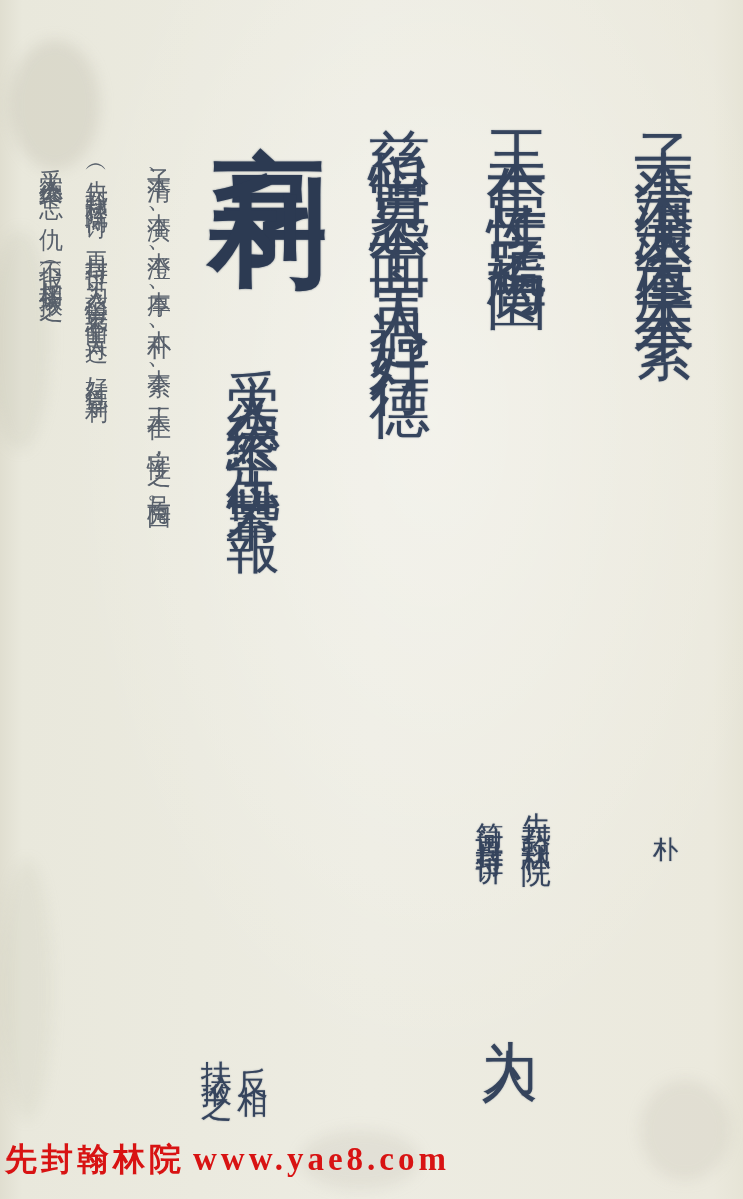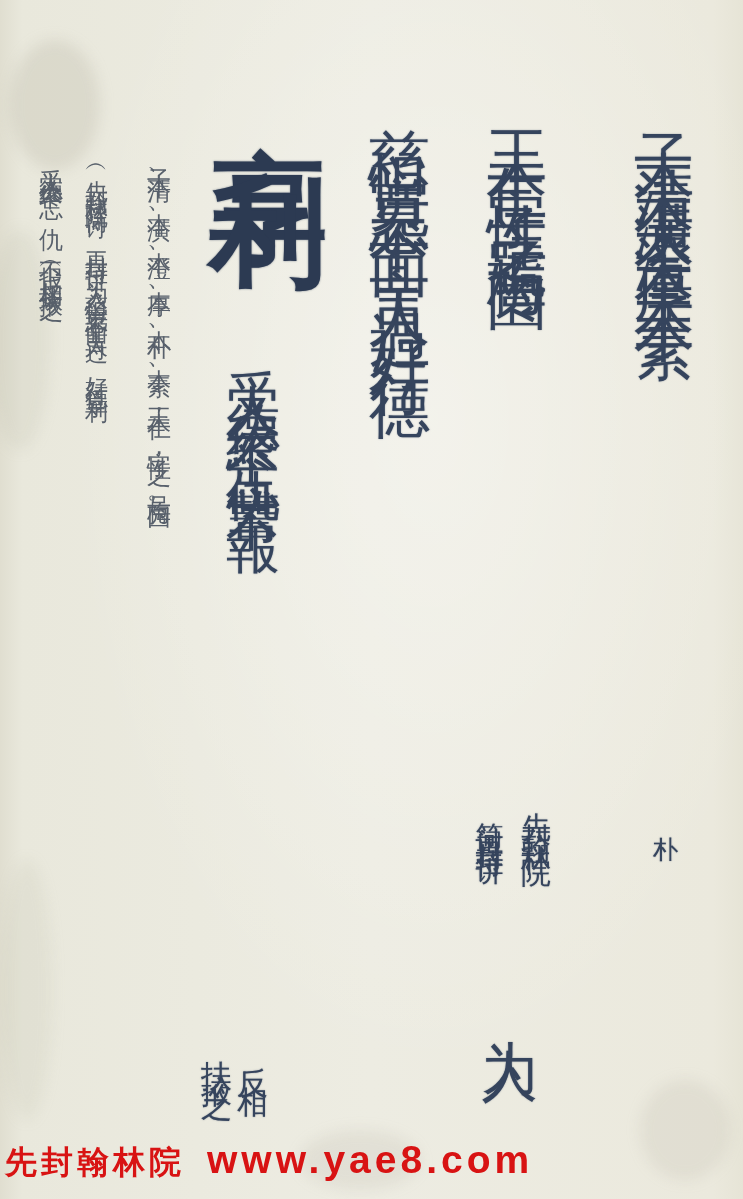--- a/index.html
+++ b/index.html
@@ -66,22 +66,22 @@
   .watermark {
     position:absolute; left:5px; top:1138px;
     font-weight:bold; color:#d81313;
     white-space:nowrap; pointer-events:none;
   }
   .wm-cn {
     font-family:"DejaVu Sans","Liberation Sans",sans-serif;
     font-size:32px; letter-spacing:4px;
   }
   .wm-url {
-    font-family:Liberation Sans, sans-serif;
-    font-size:39px; letter-spacing:4px; margin-left:22px;
+    font-family:Liberation Serif, serif;
+    font-size:33px; letter-spacing:4px; margin-left:8px;
   }
 </style>
 </head>
 <body>
 
 <div class="page">
 
   <div class="smudge s1"></div>
   <div class="smudge s2"></div>
   <div class="smudge s3"></div>

